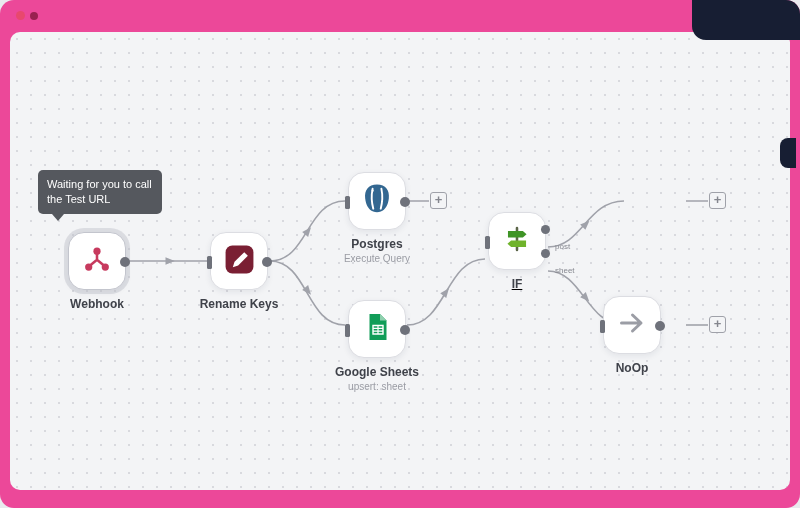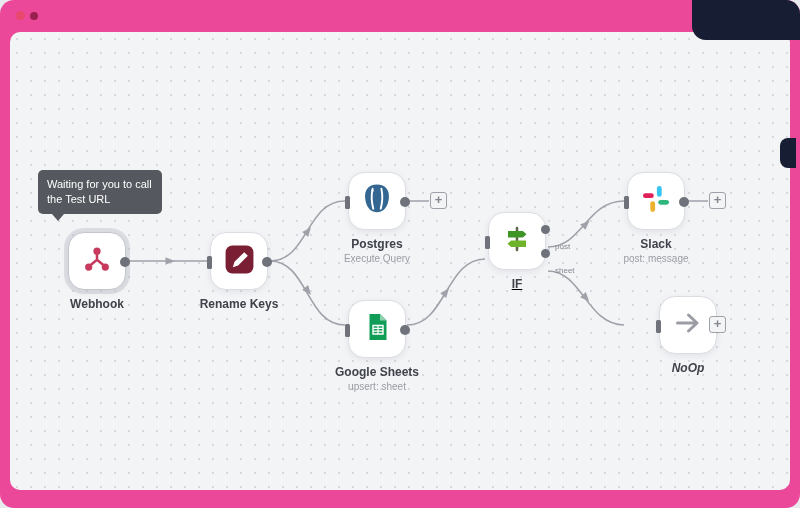--- a/index.html
+++ b/index.html
@@ -151,38 +151,22 @@
         </span>
         <span class="in-port"></span>
         <span class="out-port p1"></span>
         <span class="out-port p2"></span>
       </div>
       <div class="node-label">IF</div>
     </div>
     <div class="cond-label" style="left:545px; top:210px;">post</div>
     <div class="cond-label" style="left:545px; top:234px;">sheet</div>
 
-    <div class="node-wrap" style="left:596px; top:140px;">
-      <div class="node-box">
-        <span>
-          <svg width="32" height="32" viewBox="0 0 32 32">
-            <rect x="16.9" y="3" width="4.8" height="10.8" rx="2.4" fill="#36C5F0"></rect>
-            <rect x="3" y="10.3" width="10.8" height="4.8" rx="2.4" fill="#E01E5A"></rect>
-            <rect x="18.2" y="16.9" width="10.8" height="4.8" rx="2.4" fill="#2EB67D"></rect>
-            <rect x="10.3" y="18.2" width="4.8" height="10.8" rx="2.4" fill="#ECB22E"></rect>
-          </svg>
-        </span>
-        <span class="in-port"></span>
-        <span class="out-port"></span>
-      </div>
-      <div class="node-label">Slack</div>
-      <div class="node-sub">post: message</div>
-    </div>
 
-    <div class="node-wrap" style="left:628px; top:264px;font-style:italic;">
+    <div class="node-wrap" style="left:572px; top:264px;">
       <div class="node-box">
         <span>
           <svg width="32" height="32" viewBox="0 0 32 32">
             <path d="M5.5 16 H24 M16.5 8 L25 16 L16.5 24" stroke="#9b9da5" stroke-width="3" fill="none" stroke-linecap="round" stroke-linejoin="round"></path>
           </svg>
         </span>
         <span class="in-port"></span>
         <span class="out-port"></span>
       </div>
       <div class="node-label">NoOp</div>

